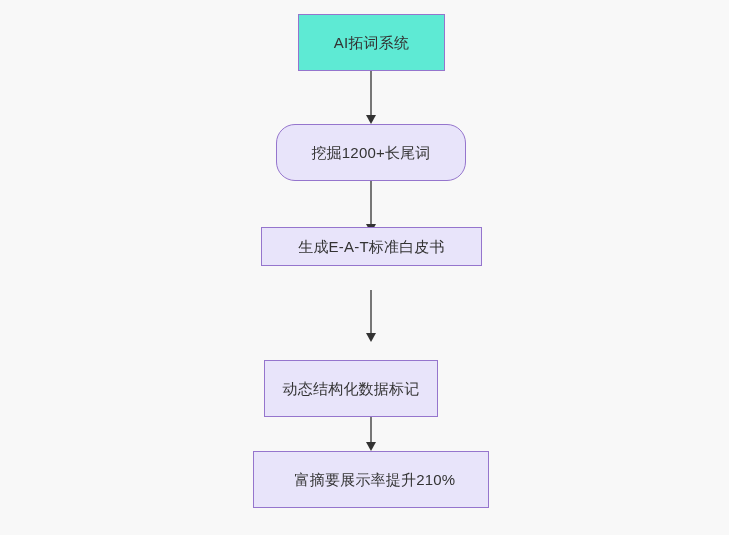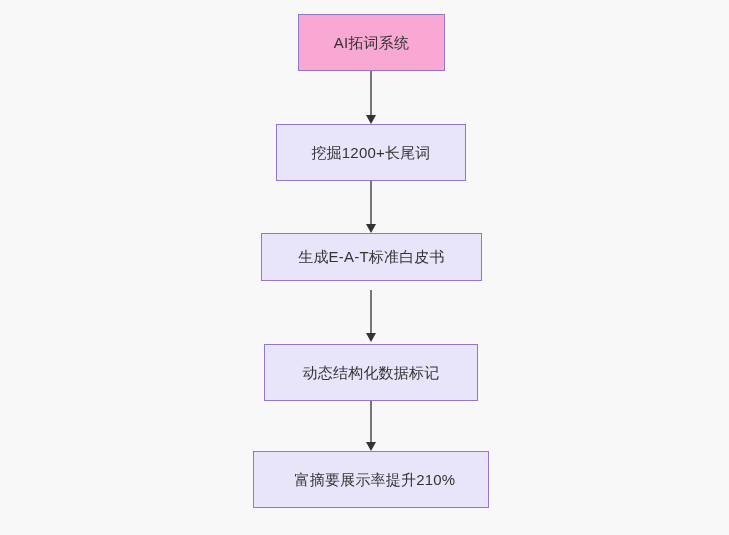--- a/index.html
+++ b/index.html
@@ -72,28 +72,28 @@
       <div class="edge-head" style="top: 43px; border-top-color: rgb(51, 51, 51);"></div>
     </div>
     <div class="edge" style="left: 370px; top: 290px; width: 2px; height: 52px;">
       <div class="edge-line" style="height: 44px; background: rgb(119, 119, 119);"></div>
       <div class="edge-head" style="top: 43px; border-top-color: rgb(51, 51, 51);"></div>
     </div>
     <div class="edge" style="left: 370px; top: 399px; width: 2px; height: 52px;">
       <div class="edge-line" style="height: 44px; background: rgb(119, 119, 119);"></div>
       <div class="edge-head" style="top: 43px; border-top-color: rgb(51, 51, 51);"></div>
     </div>
-    <div class="node" style="left: 298px; top: 14px; width: 147px; height: 57px; background: #f9a8d4; border-color: rgb(149, 117, 205);">
+    <div class="node" style="left: 298px; top: 14px; width: 147px; height: 57px; background: #5eead4; border-color: rgb(149, 117, 205);">
       <span class="node-label" style="color: rgb(51, 51, 51);">AI拓词系统</span>
     </div>
-    <div class="node" style="left: 276px; top: 124px; width: 190px; height: 57px; background: rgb(232, 228, 250); border-color: rgb(149, 117, 205);">
+    <div class="node" style="left: 276px; top: 124px; width: 190px; height: 57px; background: rgb(232, 228, 250); border-color: rgb(149, 117, 205); border-radius: 19px;">
       <span class="node-label" style="color: rgb(51, 51, 51);">挖掘1200+长尾词</span>
     </div>
-    <div class="node" style="left: 261px; top: 233px; width: 221px; height: 48px; background: rgb(232, 228, 250); border-color: rgb(149, 117, 205);">
+    <div class="node" style="left: 261px; top: 227px; width: 221px; height: 39px; background: rgb(232, 228, 250); border-color: rgb(149, 117, 205);">
       <span class="node-label" style="color: rgb(51, 51, 51);">生成E-A-T标准白皮书</span>
     </div>
-    <div class="node" style="left: 264px; top: 344px; width: 214px; height: 57px; background: rgb(232, 228, 250); border-color: rgb(149, 117, 205);">
+    <div class="node" style="left: 264px; top: 360px; width: 174px; height: 57px; background: rgb(232, 228, 250); border-color: rgb(149, 117, 205);">
       <span class="node-label" style="color: rgb(51, 51, 51);">动态结构化数据标记</span>
     </div>
     <div class="node" style="left: 253px; top: 451px; width: 236px; height: 57px; background: rgb(232, 228, 250); border-color: rgb(149, 117, 205); padding-left: 8px;">
       <span class="node-label" style="color: rgb(51, 51, 51);">富摘要展示率提升210%</span>
     </div>
   </div>
 
 </body></html>

